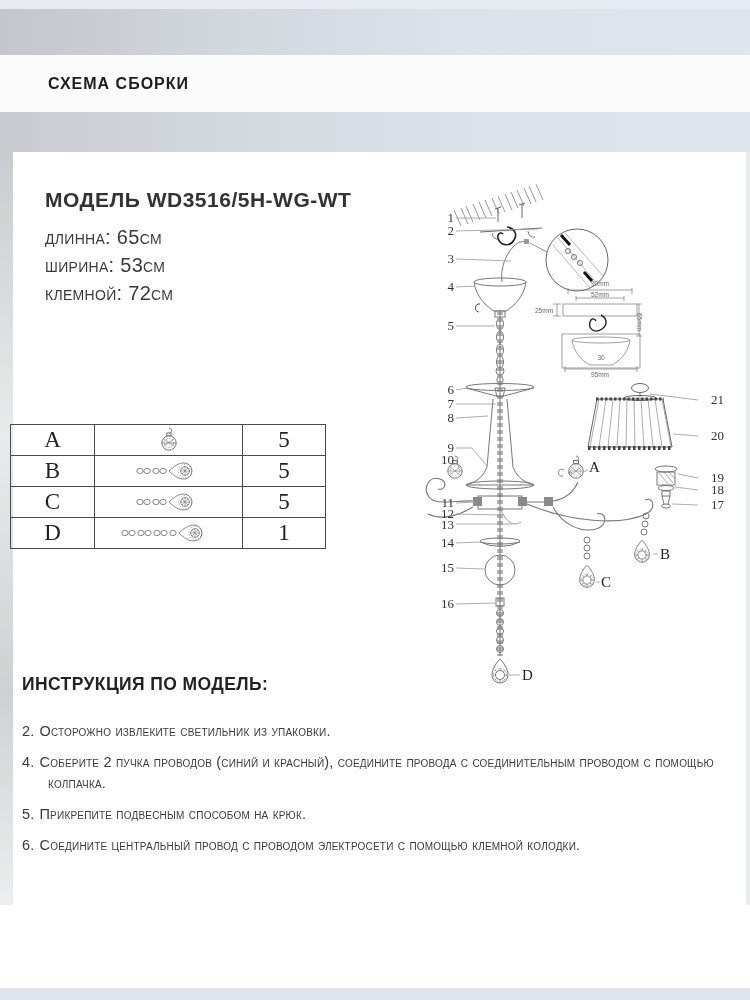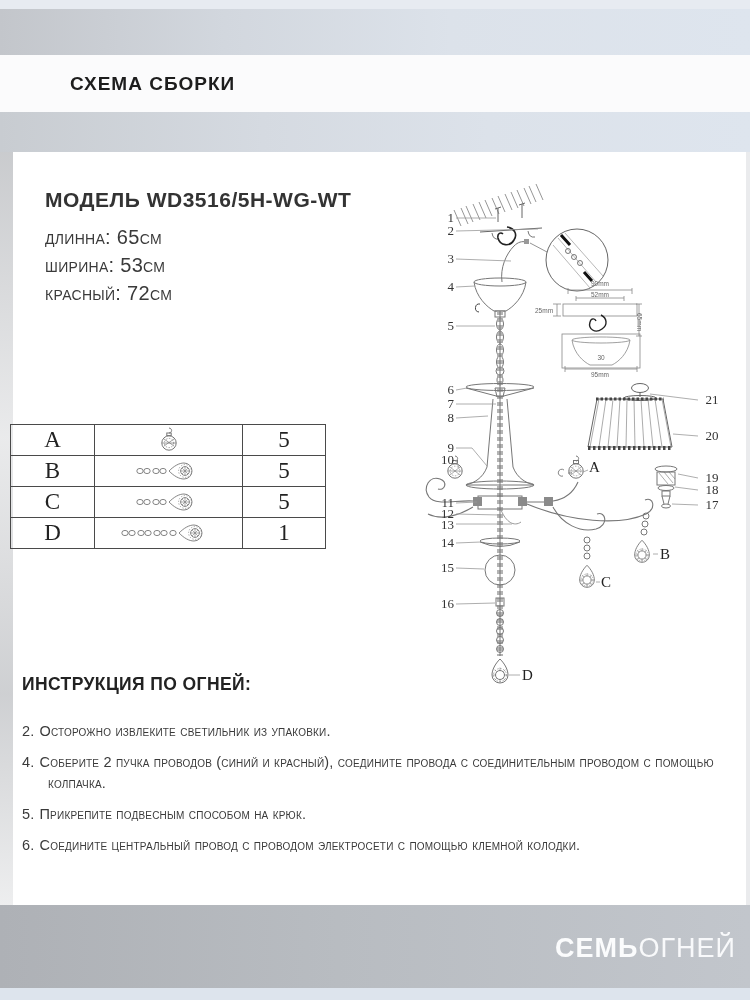--- a/index.html
+++ b/index.html
@@ -3,22 +3,22 @@
 <meta charset="utf-8">
 <style>
   html,body{margin:0;padding:0;background:#eef1f5;}
   .page{position:relative;width:750px;height:1000px;background:#ffffff;overflow:hidden;
         font-family:"Liberation Sans",sans-serif;color:#3b3b3b;}
   
   .band-top{position:absolute;left:0;top:0;width:750px;height:55px;
     background:linear-gradient(90deg,#c3c6cb 0%,#d2d7de 30%,#dce2ea 60%,#dee5ee 100%);}
   .band-top-edge{position:absolute;left:0;top:0;width:750px;height:9px;background:#e7ebf1;}
   .header-band{position:absolute;left:0;top:55px;width:750px;height:57px;background:#fbfbfc;}
-  .header-title{position:absolute;left:48px;top:0;line-height:57px;font-size:19px;font-weight:700;
-    letter-spacing:1px;color:#1d1d1d;margin-left:22px;}
+  .header-title{position:absolute;left:48px;top:0;line-height:57px;font-size:16px;font-weight:700;
+    letter-spacing:1px;color:#1d1d1d;}
   .band-mid{position:absolute;left:0;top:112px;width:750px;height:40px;
     background:linear-gradient(90deg,#c8ccd1 0%,#d5dae1 35%,#dce2ea 65%,#dee5ee 100%);}
   .left-strip{position:absolute;left:0;top:152px;width:13px;height:753px;
     background:linear-gradient(180deg,rgba(158,161,166,.55),rgba(158,161,166,.22) 38%,rgba(158,161,166,.5) 72%,rgba(158,161,166,.18));}
   .right-strip{position:absolute;right:0;top:152px;width:4px;height:753px;background:rgba(170,175,182,.25);}
   
   .model-block{position:absolute;left:45px;top:188px;}
   .model-title{font-size:21px;font-weight:600;color:#333;letter-spacing:.5px;margin-bottom:11px;}
   .model-spec{font-size:20px;line-height:28px;font-variant:small-caps;color:#3a3a3a;letter-spacing:.3px;}
   
@@ -26,21 +26,21 @@
   .parts-table td{border:1px solid #4a4a4a;height:30px;text-align:center;vertical-align:middle;padding:0;}
   .td-letter{width:83px;font-family:"Liberation Serif",serif;font-size:23px;color:#222;}
   .td-icon{width:147px;}
   .td-qty{width:82px;font-family:"Liberation Serif",serif;font-size:23px;color:#222;}
   .icon-svg{display:block;margin:0 auto;}
   
   .diagram{position:absolute;left:410px;top:170px;width:340px;height:530px;}
   .diagram svg{position:absolute;left:0;top:0;}
   .co{position:absolute;width:20px;text-align:right;font-family:"Liberation Serif",serif;
       font-size:13px;color:#333;line-height:13px;}
-  .cor{position:absolute;width:24px;text-align:center;font-family:"Liberation Serif",serif;
+  .cor{position:absolute;width:24px;text-align:right;font-family:"Liberation Serif",serif;
       font-size:13px;color:#333;line-height:13px;}
   .colet{position:absolute;font-family:"Liberation Serif",serif;font-size:15px;color:#222;line-height:14px;}
   .dim{position:absolute;font-size:6.5px;color:#666;line-height:7px;text-align:center;}
   .dim-rot{transform:rotate(90deg);transform-origin:left top;}
   
   .instructions{position:absolute;left:22px;top:674px;width:716px;}
   .instr-title{font-size:17.5px;font-weight:700;letter-spacing:.4px;color:#222;margin-bottom:26px;}
   .instr-item{font-size:14.5px;line-height:21px;font-variant:small-caps;letter-spacing:.2px;color:#3a3a3a;
       margin-bottom:10px;padding-left:26px;text-indent:-26px;}
   .instr-num{margin-right:5px;}
@@ -63,21 +63,21 @@
     <span class="header-title">СХЕМА СБОРКИ</span>
   </div>
   <div class="band-mid"></div>
   <div class="left-strip"></div>
   <div class="right-strip"></div>
 
   <div class="model-block">
     <div class="model-title">МОДЕЛЬ WD3516/5H-WG-WT</div>
     <div class="model-spec">длинна: 65см</div>
     <div class="model-spec">ширина: 53см</div>
-    <div class="model-spec">красный: 72см</div>
+    <div class="model-spec">клемной: 72см</div>
   </div>
 
   <table class="parts-table">
     <tbody>
         <tr>
       <td class="td-letter">A</td>
       <td class="td-icon">
         <svg class="icon-svg" width="30" height="28" viewBox="0 0 30 28">
           <g fill="none" stroke="#777" stroke-width="1">
             <path d="M15,2 c3.5,.5 3.5,4.5 0,5"></path>
@@ -357,27 +357,22 @@
 
     <span class="dim" style="left:160px;top:110px;width:60px">90mm</span>
     <span class="dim" style="left:160px;top:121px;width:60px">52mm</span>
     <span class="dim" style="left:125px;top:137px;width:18px">25mm</span>
     <span class="dim dim-rot" style="left:233px;top:143px;width:18px">65mm</span>
     <span class="dim" style="left:160px;top:201px;width:60px">95mm</span>
     <span class="dim" style="left:181px;top:184px;width:20px">30</span>
   </div>
 
   <div class="instructions">
-    <div class="instr-title">ИНСТРУКЦИЯ ПО ОГНЕЙ:</div>
+    <div class="instr-title">ИНСТРУКЦИЯ ПО МОДЕЛЬ:</div>
     <div class="instr-item"><span class="instr-num">2.</span><span>Осторожно извлеките светильник из упаковки.</span></div>
     <div class="instr-item"><span class="instr-num">4.</span><span>Соберите 2 пучка проводов (синий и красный), соедините провода с соединительным проводом с помощью колпачка.</span></div>
     <div class="instr-item"><span class="instr-num">5.</span><span>Прикрепите подвесным способом на крюк.</span></div>
     <div class="instr-item"><span class="instr-num">6.</span><span>Соедините центральный провод с проводом электросети с помощью клемной колодки.</span></div>
   </div>
 
-  <div class="footer-band">
-    <div class="brand">
-      <span class="brand-bold">СЕМЬ</span><span class="brand-light">ОГНЕЙ</span>
-    </div>
-  </div>
   <div class="footer-bottom"></div>
 
 </div>
 
 </body></html>

